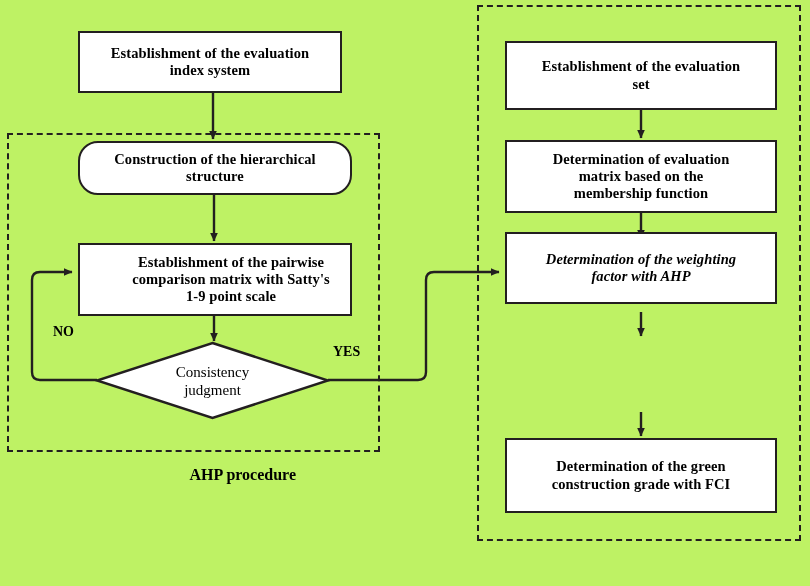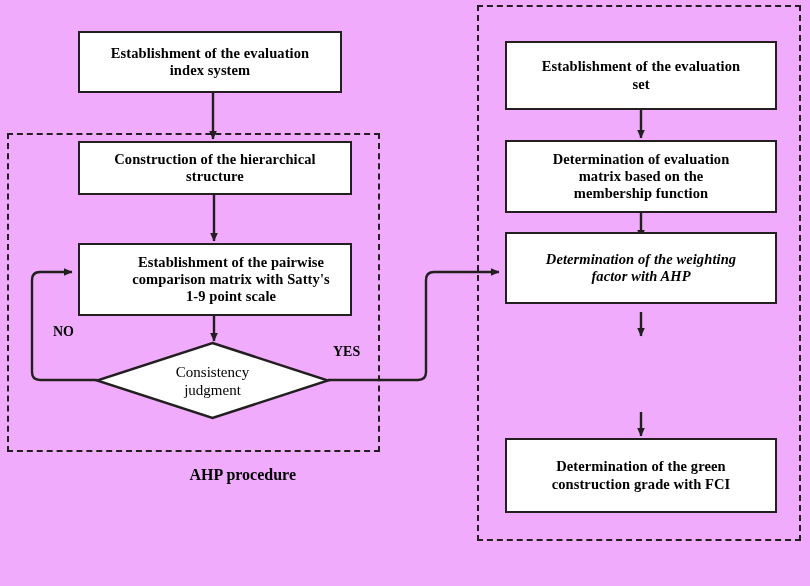--- a/index.html
+++ b/index.html
@@ -4,21 +4,21 @@
 <style>
   html, body {
     margin: 0;
     padding: 0;
     background: #ffffff;
   }
   #canvas {
     position: relative;
     width: 810px;
     height: 586px;
-    background: #f0abfc;
+    background: #bef264;
     overflow: hidden;
     font-family: "Liberation Serif", "DejaVu Serif", serif;
   }
   svg.layer {
     position: absolute;
     top: 0;
     left: 0;
     width: 810px;
     height: 586px;
     pointer-events: none;
@@ -110,21 +110,21 @@
     </g>
 
     <polygon points="212.5,343 328,380.5 212.5,418 97,380.5" fill="#ffffff" stroke="#231f20" stroke-width="2.4"></polygon>
   </svg>
 
   <div class="node" id="node-eval-index-system" style="left: 78px; top: 31px; width: 264px; height: 62px; font-size: 14.5px;">
     <span class="txt">Establishment of the evaluation
 index system</span>
   </div>
 
-  <div class="node" id="node-hierarchical-structure" style="left: 78px; top: 141px; width: 274px; height: 54px; font-size: 14.5px;">
+  <div class="node" id="node-hierarchical-structure" style="left: 78px; top: 141px; width: 274px; height: 54px; font-size: 14.5px; border-radius: 20px;">
     <span class="txt">Construction of the hierarchical
 structure</span>
   </div>
 
   <div class="node" id="node-pairwise-comparison-matrix" style="left: 78px; top: 243px; width: 274px; height: 73px; font-size: 14.5px; padding-left: 32px;">
     <span class="txt">Establishment of the pairwise
 comparison matrix with Satty's
 1-9 point scale</span>
   </div>
 

